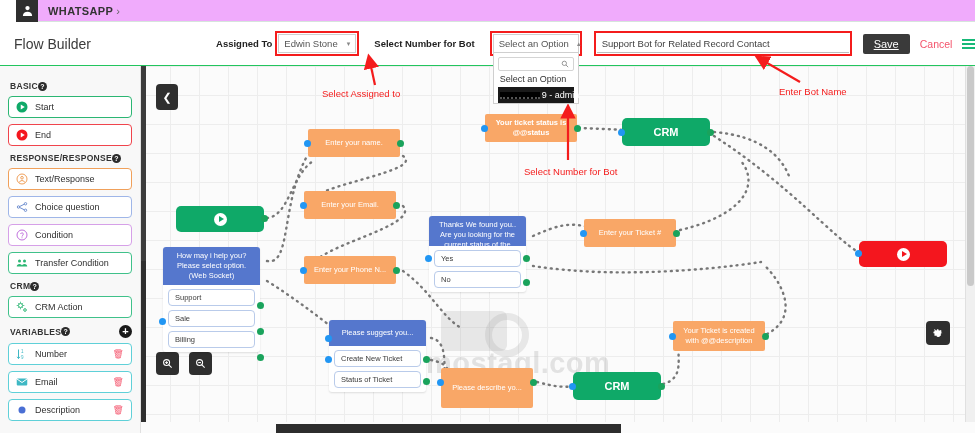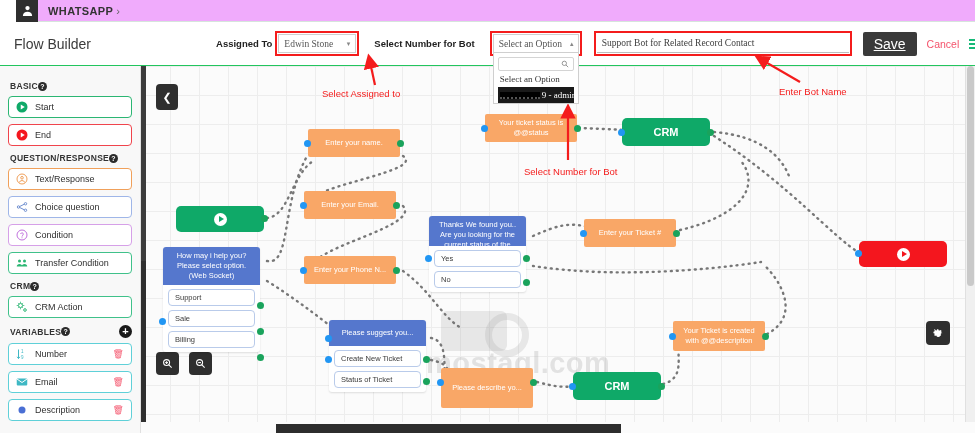--- a/index.html
+++ b/index.html
@@ -44,21 +44,21 @@
   }
   .lbl { font-size: 9.5px; color: #222; font-weight: 600; white-space: nowrap; }
 
   .sel {
     position: relative; border: 1px solid #cfcfcf; background: #fff;
     height: 19px; display: flex; align-items: center; justify-content: space-between;
     padding: 0 5px; font-size: 9.5px; color: #555; white-space: nowrap;
   }
   .sel .caret { font-size: 7px; color: #888; margin-left: 8px; }
 
-  .redbox { outline: 2px solid #f41c1c; outline-offset: 1px; font-family: Liberation Serif, serif; }
+  .redbox { outline: 2px solid #f41c1c; outline-offset: 1px; }
 
   .assigned-wrap { margin-left: 6px; width: 78px; }
 
   .numsel-wrap { margin-left: 18px; position: relative; width: 86px; z-index: 30; }
   .numsel-panel {
     position: absolute; top: 19px; left: 0; width: 86px;
     background: #fff; border: 1px solid #cfcfcf; border-top: none;
     padding: 4px 4px 0 4px;
   }
   .numsel-search {
@@ -78,21 +78,21 @@
   }
 
   .botname-wrap { margin-left: 18px; width: 252px; }
   .botname {
     height: 19px; border: none; border-bottom: 1px solid #bdbdbd;
     background: #fff; font-size: 9.5px; color: #3d3d3d;
     display: flex; align-items: center; padding: 0 5px; white-space: nowrap;
   }
 
   .save-btn {
-    margin-left: 14px; background: #3a3a3a; color: #fff; font-size: 14px;
+    margin-left: 14px; background: #3a3a3a; color: #fff; font-size: 11px;
     padding: 4px 11px; border: none; border-radius: 2px; cursor: pointer;
     text-decoration: underline;
     text-align: center;
   }
   .cancel-btn {
     margin-left: 10px; background: none; border: none; color: #f4536b;
     font-size: 10.5px; cursor: pointer;
   }
   .hamburger { margin-left: 10px; margin-right: 10px; display: flex; flex-direction: column; gap: 2px; cursor: pointer; }
   .hamburger span { display: block; width: 13px; height: 2px; background: #17b978; }
@@ -335,21 +335,21 @@
           <svg viewBox="0 0 24 24">
             <circle cx="12" cy="12" r="11" fill="#f4161e"></circle>
             <path d="M9.5 7l8 5-8 5z" fill="#fff"></path>
           </svg>
         </span>
       <span>End</span>
     </div>
 
     <div class="sect">
       <span class="sect-left">
-          <span>QUESTION/RESPONSE</span>
+          <span>RESPONSE/RESPONSE</span>
           <span class="qmark">?</span>
         </span>
     </div>
     <div class="node-item it-text">
       <span class="ico">
           <svg viewBox="0 0 24 24" fill="none" stroke="#f0a05a" stroke-width="2">
             <circle cx="12" cy="12" r="10"></circle>
             <circle cx="12" cy="9.5" r="2.6"></circle>
             <path d="M6.5 19a5.8 5.8 0 0111 0"></path>
           </svg>
@@ -556,21 +556,21 @@
       <div class="port port-in" style="left:-4px; top:11px;"></div>
       <div class="port port-out" style="left:89px; top:11px;"></div>
     </div>
 
     <div class="fnode" style="left:443px; top:153px;">
       <div class="n-msg" style="width:92px;height:28px;">Enter your Ticket #</div>
       <div class="port port-in" style="left:-4px; top:11px;"></div>
       <div class="port port-out" style="left:89px; top:11px;"></div>
     </div>
 
-    <div class="fnode" style="left:344px; top:48px;">
+    <div class="fnode" style="left:344px; top:48px;font-weight:bold;">
       <div class="n-msg" style="width:92px;height:28px;">Your ticket status is @@status</div>
       <div class="port port-in" style="left:-4px; top:11px;"></div>
       <div class="port port-out" style="left:89px; top:11px;"></div>
     </div>
 
     <div class="fnode" style="left:532px; top:255px;">
       <div class="n-msg" style="width:92px;height:30px;">Your Ticket is created with @@description</div>
       <div class="port port-in" style="left:-4px; top:12px;"></div>
       <div class="port port-out" style="left:89px; top:12px;"></div>
     </div>

